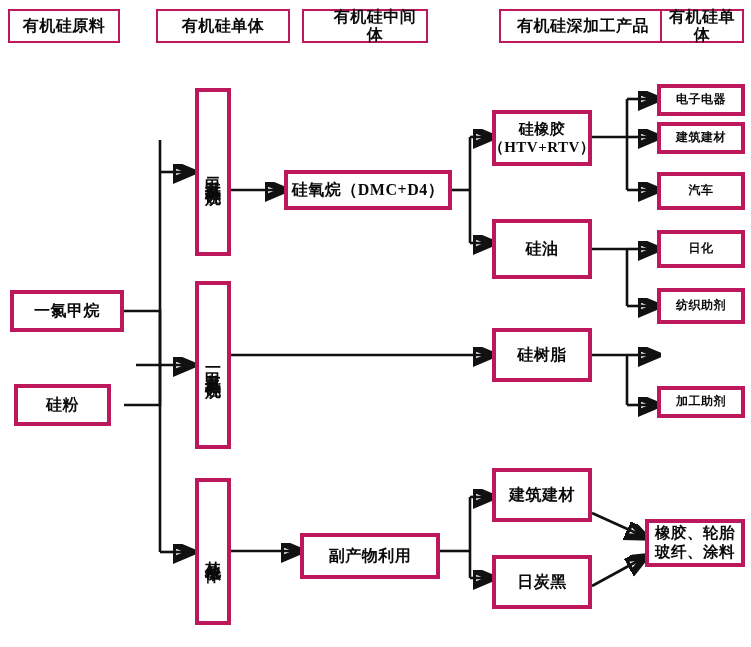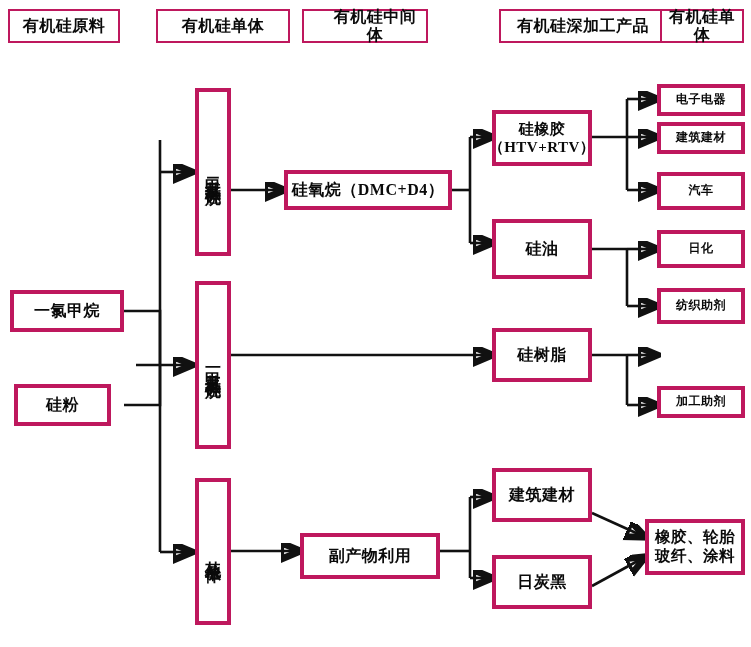--- a/index.html
+++ b/index.html
@@ -156,16 +156,16 @@
   <div class="node flow-node" style="left:492px; top:328px; width:100px; height:54px;">硅树脂</div>
   <div class="node flow-node" style="left:492px; top:468px; width:100px; height:54px;">建筑建材</div>
   <div class="node flow-node" style="left:492px; top:555px; width:100px; height:54px;">日炭黑</div>
 
   <div class="node app-node" style="left:657px; top:84px;  width:88px; height:32px;">电子电器</div>
   <div class="node app-node" style="left:657px; top:122px; width:88px; height:32px;">建筑建材</div>
   <div class="node app-node" style="left:657px; top:172px; width:88px; height:38px;">汽车</div>
   <div class="node app-node" style="left:657px; top:230px; width:88px; height:38px;">日化</div>
   <div class="node app-node" style="left:657px; top:288px; width:88px; height:36px;">纺织助剂</div>
   <div class="node app-node" style="left:657px; top:386px; width:88px; height:32px;">加工助剂</div>
-  <div class="node app-node two-line" style="left:645px; top:519px; width:100px; height:56px;">橡胶、轮胎
+  <div class="node app-node two-line" style="left:645px; top:519px; width:100px; height:48px;">橡胶、轮胎
 玻纤、涂料</div>
 
 </div>
 
 </body></html>

